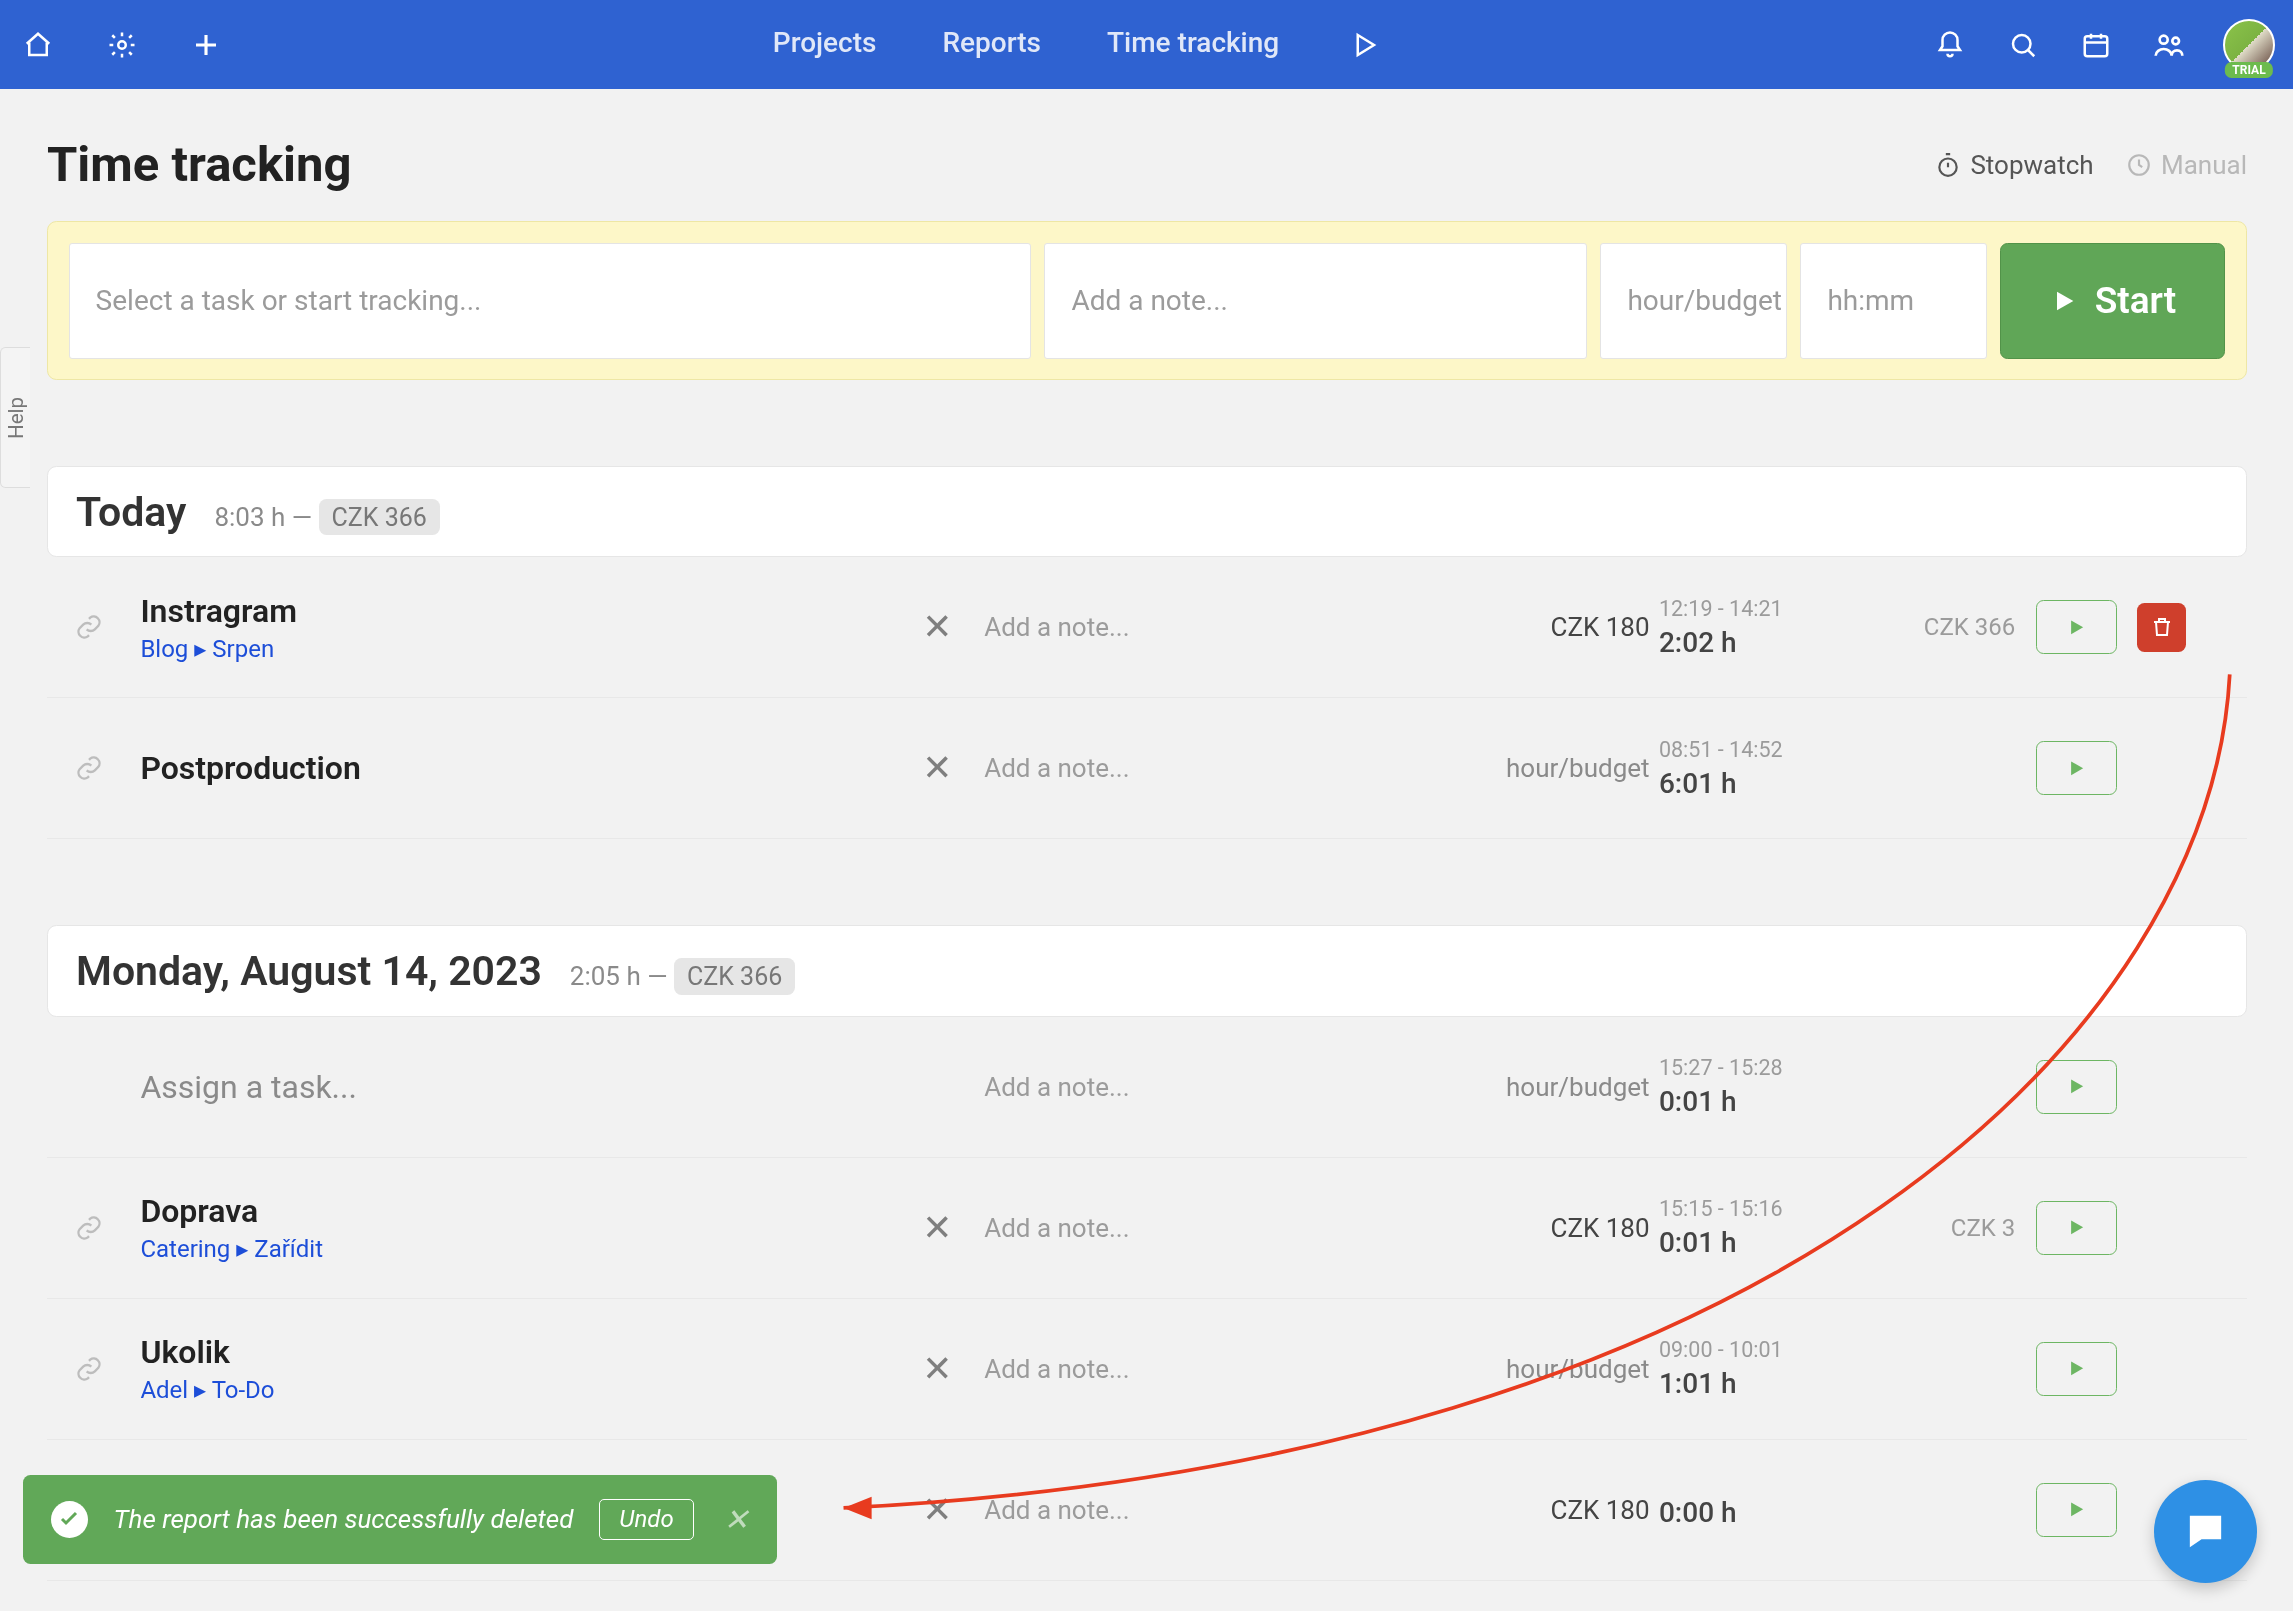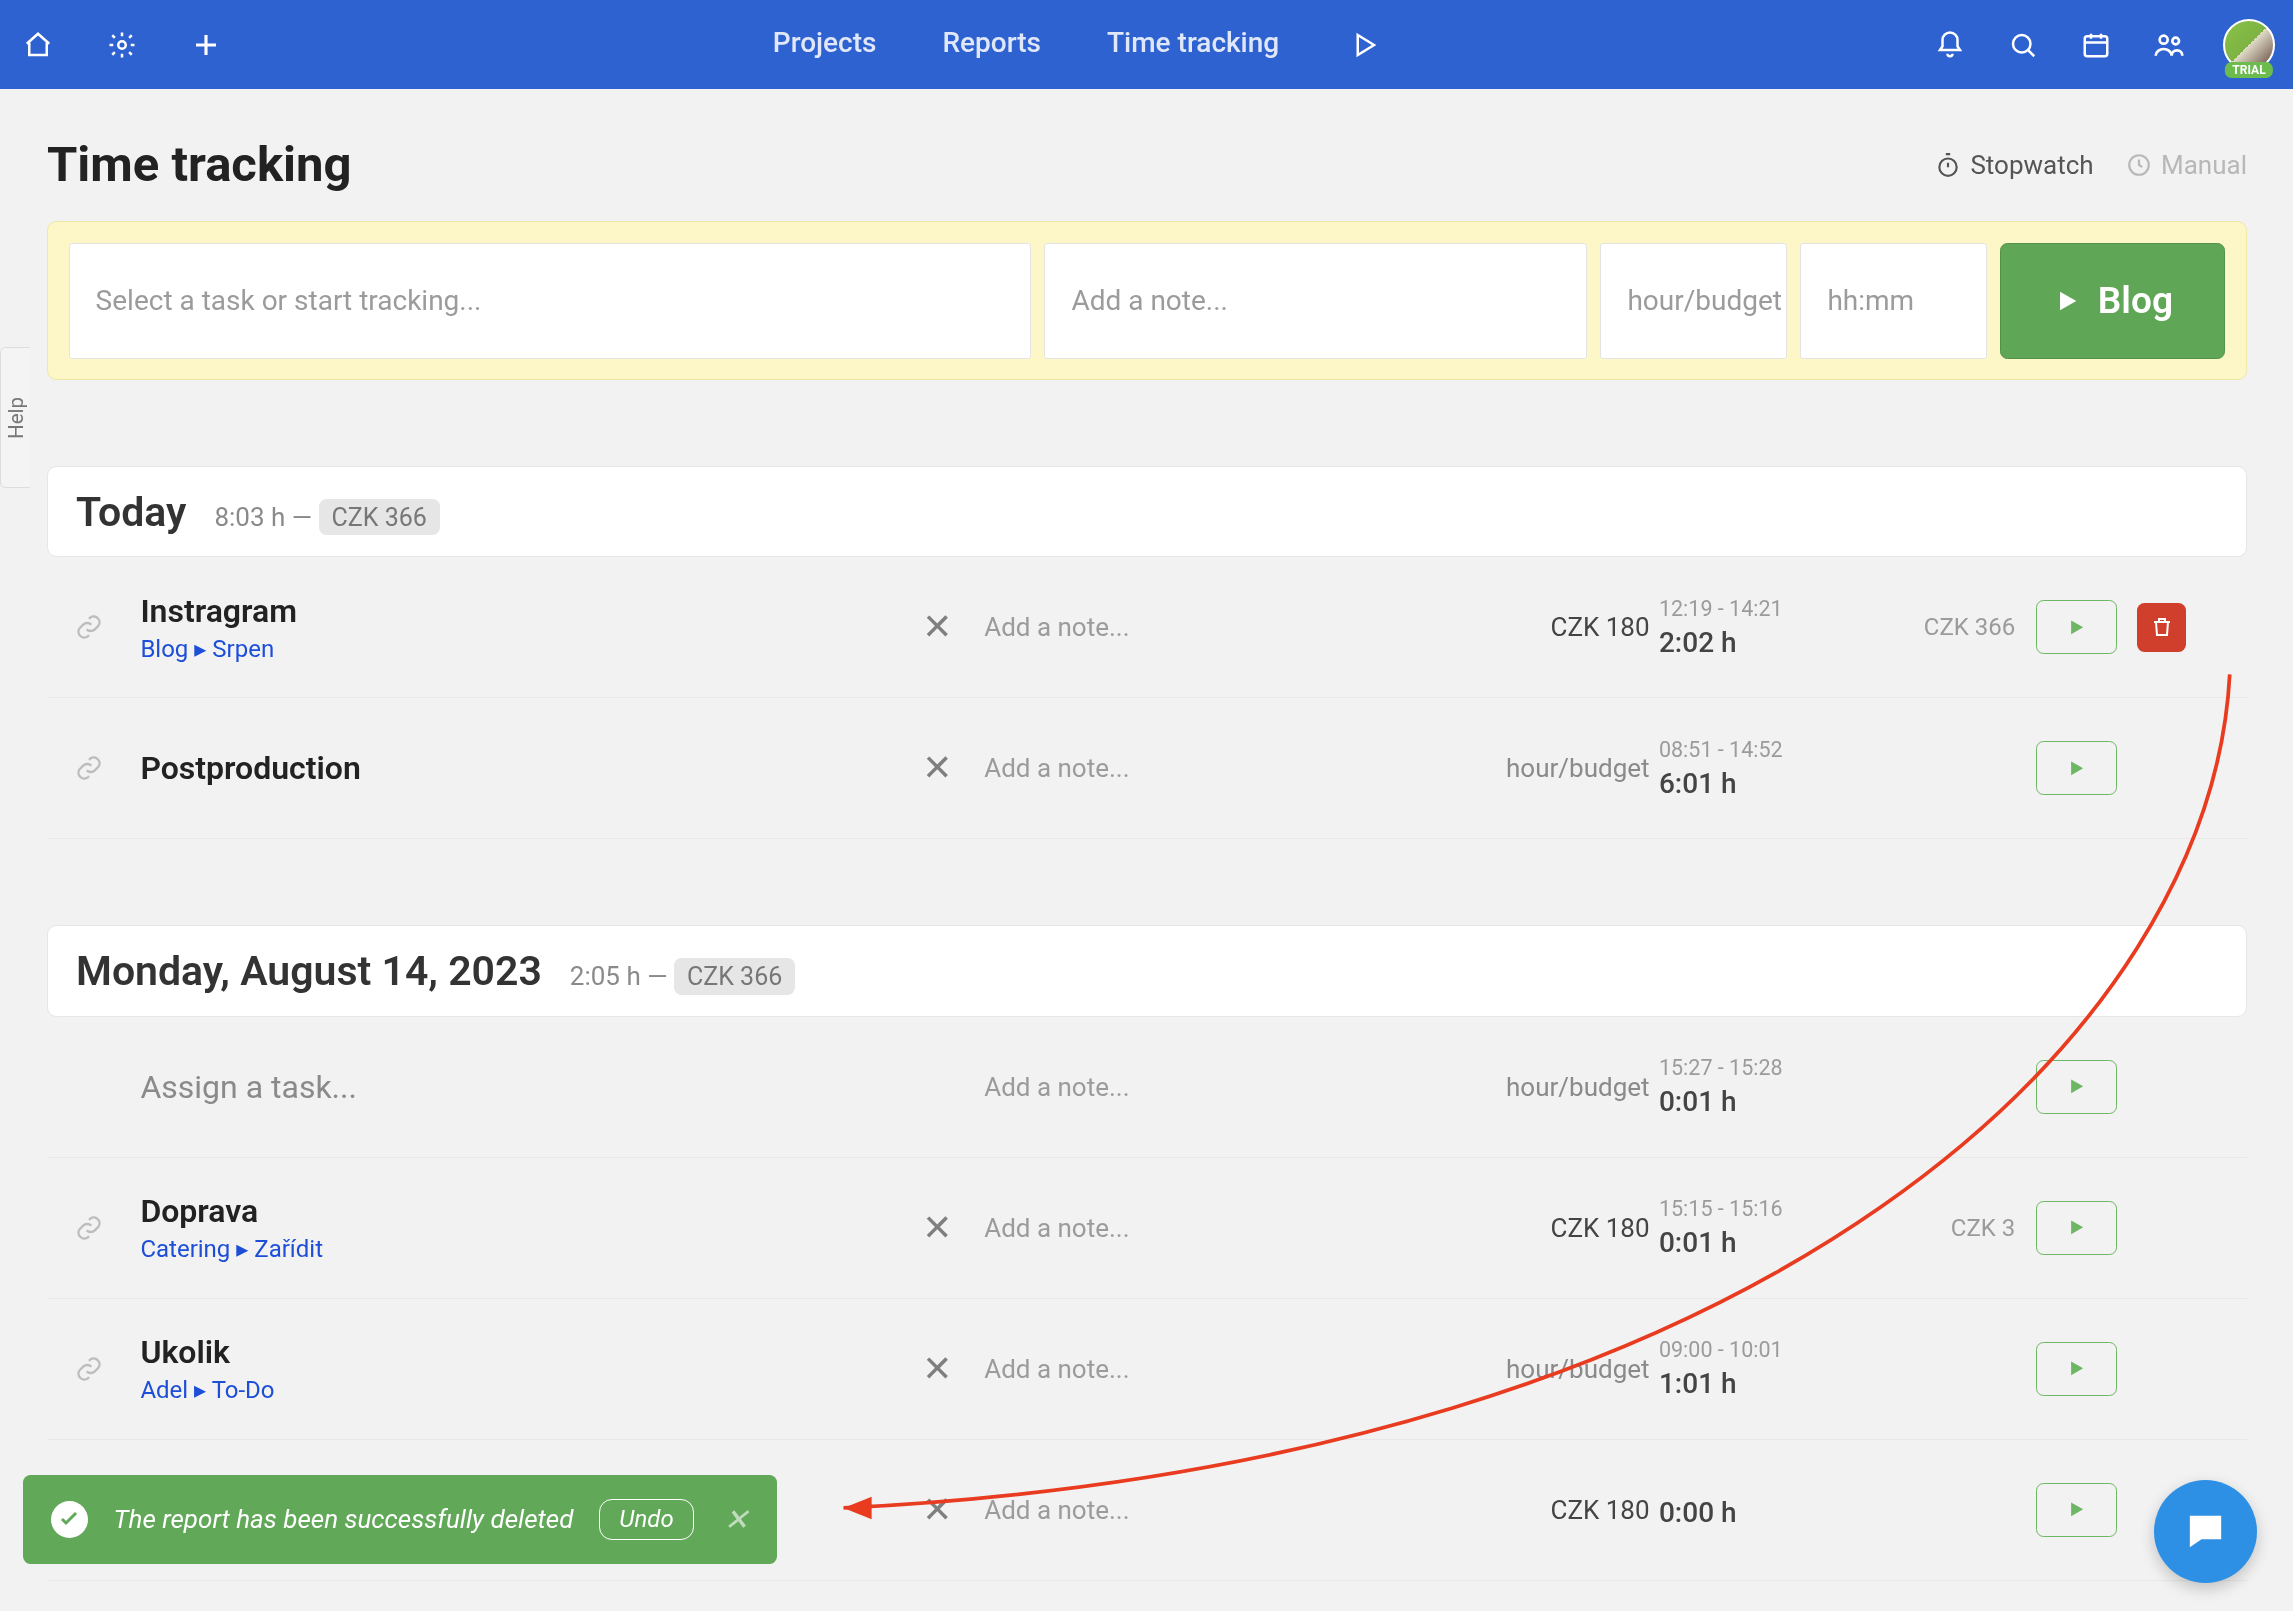--- a/index.html
+++ b/index.html
@@ -171,21 +171,21 @@
     font-size:26px;
     z-index: 50;
     font-style: italic;
   }
   .toast .check {
     width:37px; height:37px; border-radius:50%;
     background:#fff;
     display:flex; align-items:center; justify-content:center;
   }
   .toast .undo-btn {
-    border:1.4px solid #fff; border-radius:13px;
+    border:1.4px solid #fff; border-radius:5px;
     padding: 5.6px 19px; font-size:24px; cursor:pointer;
   }
   .toast .close { font-size:30px; opacity:.6; cursor:pointer; margin-left:3.7px; }
   
   .help-tab {
     position:absolute; left:0; top:347px;
     background:#f4f4f4; border:0.9px solid #ddd;
     border-left:none; border-radius:0 5.6px 5.6px 0;
     width:30px; height:141px;
     display:flex; align-items:center; justify-content:center;
@@ -298,21 +298,21 @@
 
   <div class="tracker-box">
     <div class="tracker-input ti-task">Select a task or start tracking...</div>
     <div class="tracker-input ti-note">Add a note...</div>
     <div class="tracker-input ti-rate">hour/budget</div>
     <div class="tracker-input ti-time">hh:mm</div>
     <div class="start-btn">
       <svg width="28" height="28" viewBox="0 0 24 24" fill="#fff">
           <polygon points="6 4 20 12 6 20"></polygon>
         </svg>
-      <span>Blog</span>
+      <span>Start</span>
     </div>
   </div>
 
   <div id="days-container">
       <div class="day-header">
     <span class="day-title">Today</span>
     <span class="day-meta">8:03 h — <span class="badge-grey">CZK 366</span></span>
   </div>
       <div class="entry">
         <div class="link-col">

